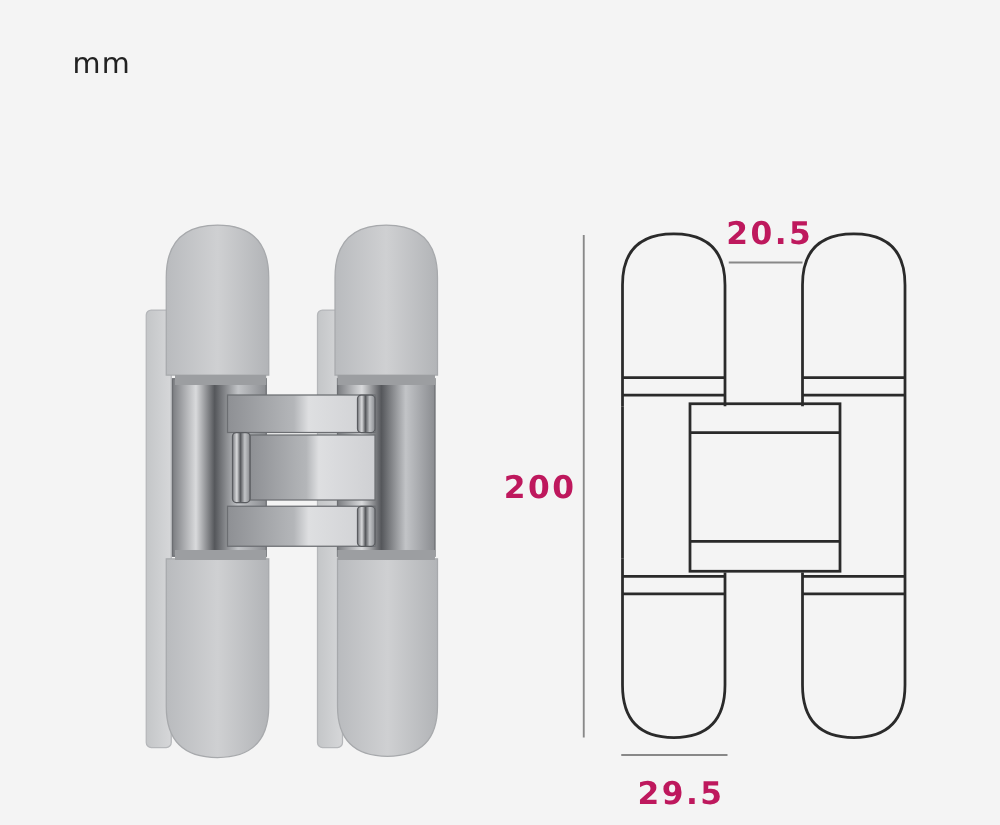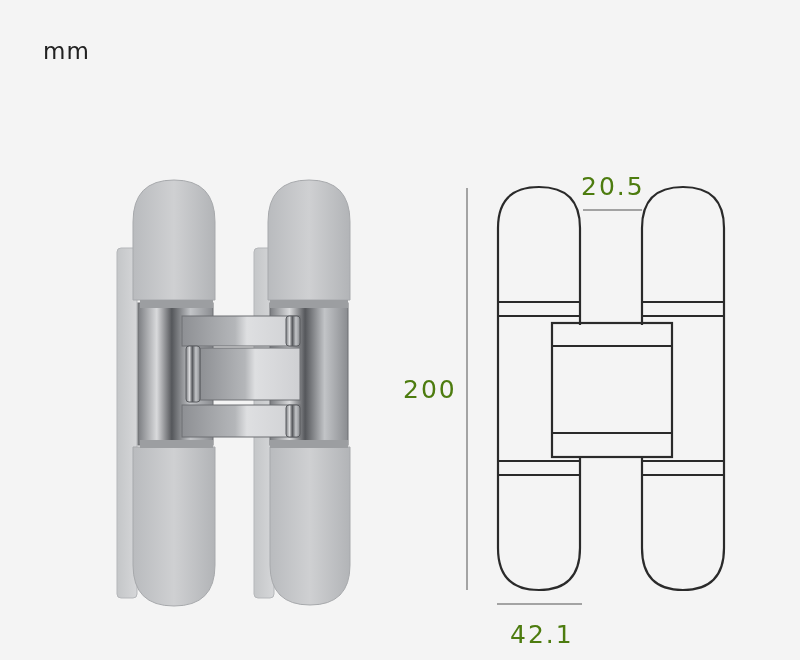--- a/index.html
+++ b/index.html
@@ -4,28 +4,28 @@
 <style>
   html, body { margin: 0; padding: 0; }
   body {
     width: 800px; height: 660px;
     background: #f4f4f4;
     position: relative;
     overflow: hidden;
     font-family: "DejaVu Sans", sans-serif;
   }
   .unit-label {
-    position: absolute; left: 43px; top: 38px;
+    position: absolute; left: 58px; top: 38px;
     font-size: 23px; color: #222; letter-spacing: 1px;
     font-family: "DejaVu Sans", sans-serif;
   }
   .dim-label {
-    position: absolute; font-size: 25px; color: #4d7c0f;
+    position: absolute; font-size: 25px; color: #be185d;
     letter-spacing: 2px; font-family: "DejaVu Sans", sans-serif;
-    font-weight: 400;
+    font-weight: 700;
   }
   #photo { position: absolute; left: 0; top: 0; }
   #drawing { position: absolute; left: 0; top: 0; }
 </style>
 </head>
 <body>
 
 <div class="unit-label">mm</div>
 
 <svg id="photo" width="800" height="660">
@@ -103,13 +103,13 @@
 
   <g stroke="#888" stroke-width="1.5">
     <line x1="467" y1="188" x2="467" y2="590"></line>
     <line x1="583" y1="210" x2="642" y2="210"></line>
     <line x1="497" y1="604" x2="582" y2="604"></line>
   </g>
 </svg>
 
 <div class="dim-label" style="left:403px; top:375px;">200</div>
 <div class="dim-label" style="left:581px; top:172px;">20.5</div>
-<div class="dim-label" style="left:510px; top:620px;">42.1</div>
+<div class="dim-label" style="left:510px; top:620px;">29.5</div>
 
 </body></html>

